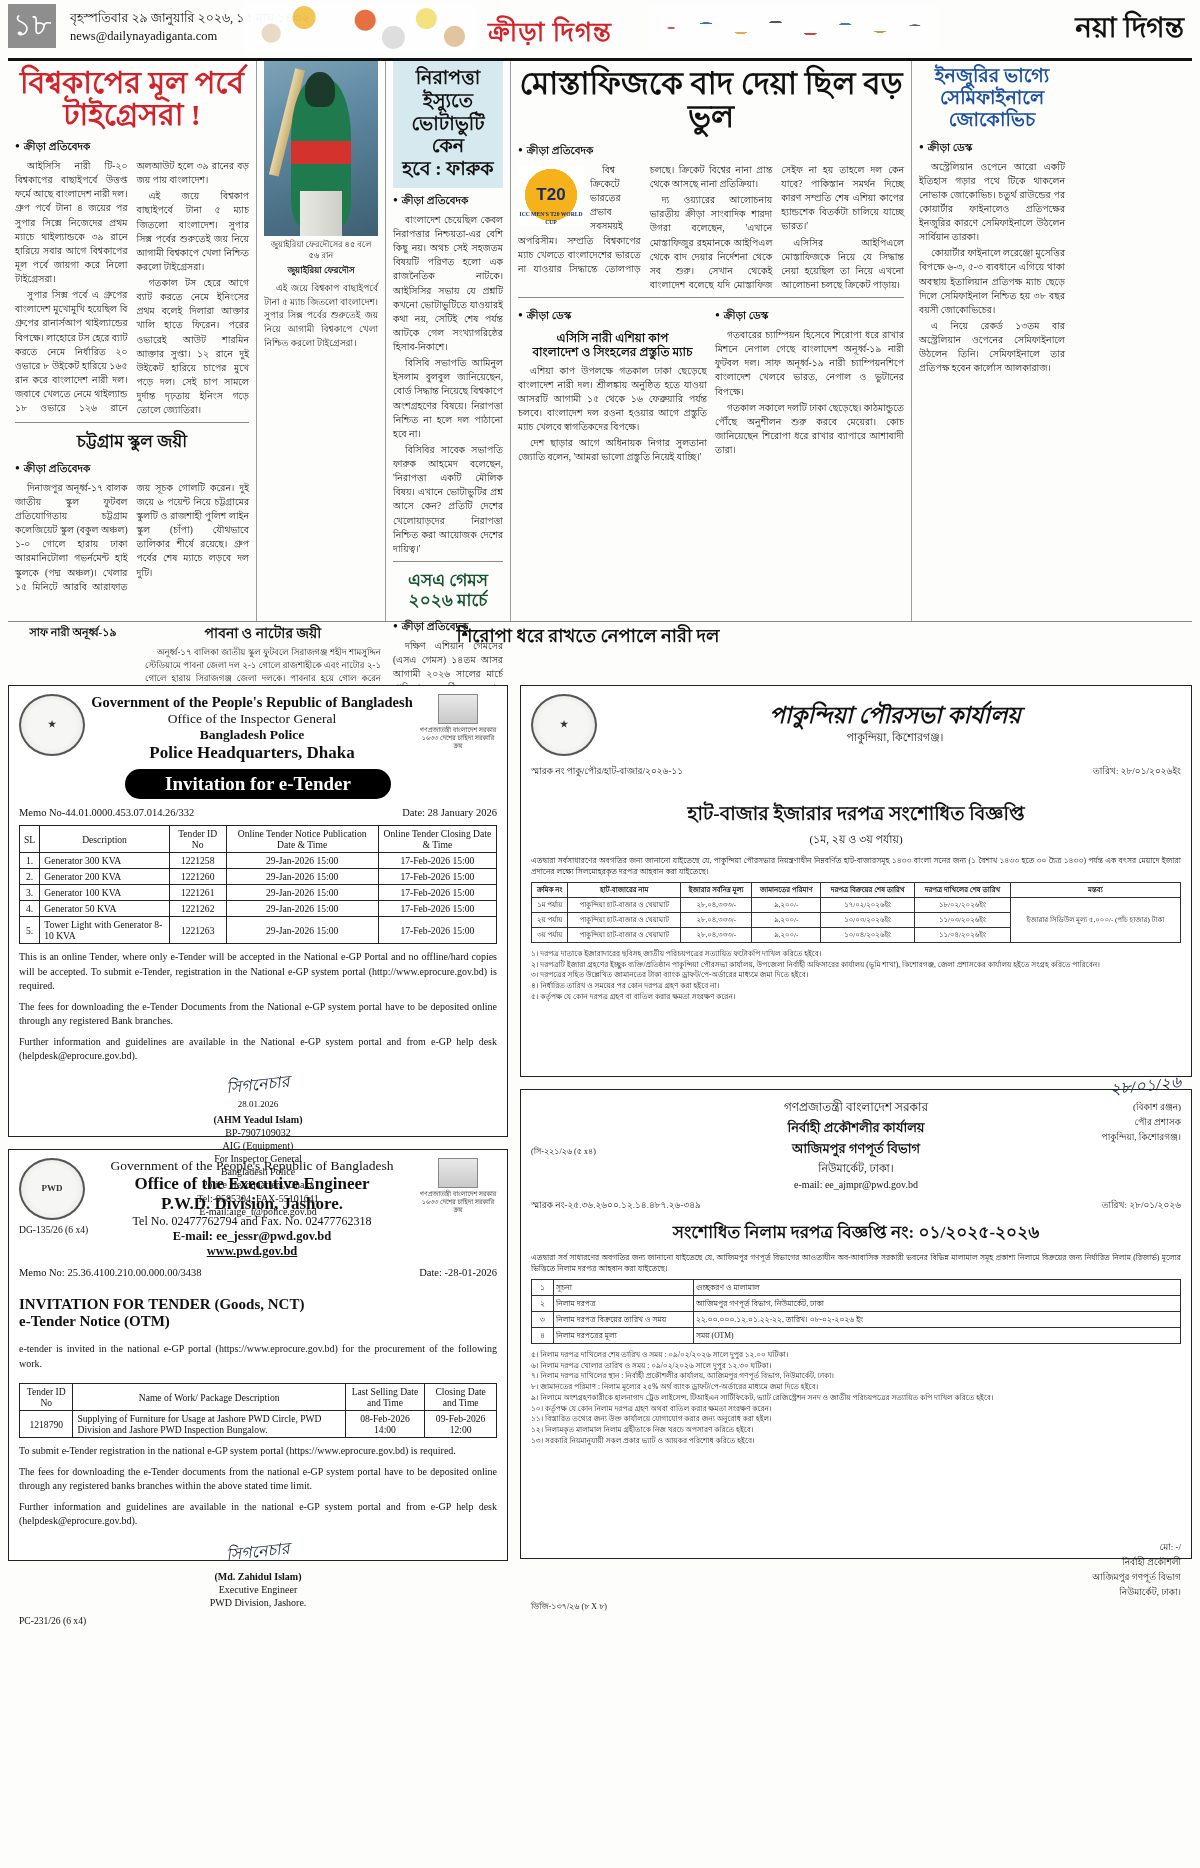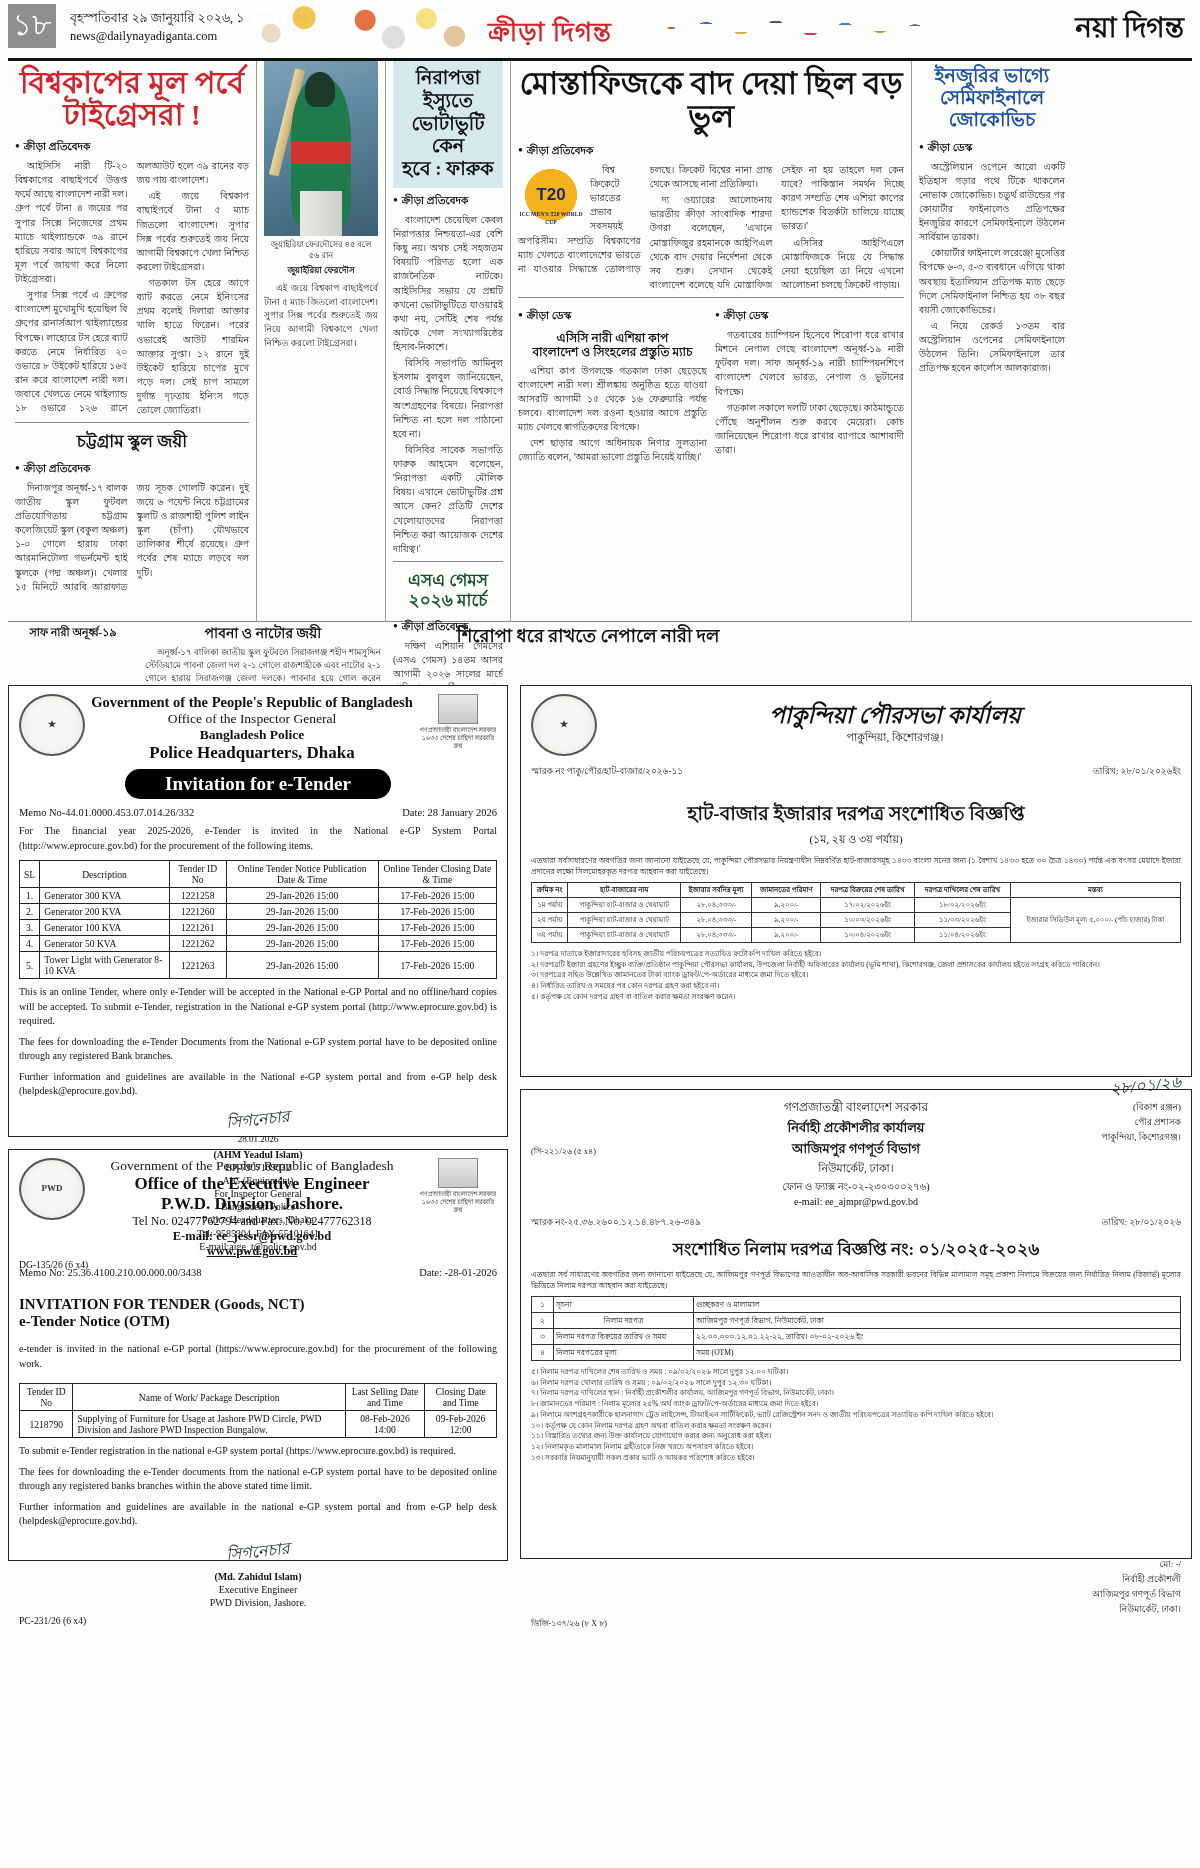--- a/index.html
+++ b/index.html
@@ -341,21 +341,20 @@
             <span>গণপ্রজাতন্ত্রী বাংলাদেশ সরকার ১৬৩৩ দেশের চাহিদা সরকারি ক্রয়</span>
           </div>
         </div>
         <div style="text-align:center">
           <span class="pill">Invitation for e-Tender</span>
         </div>
         <div class="ad-row">
           <span>Memo No-44.01.0000.453.07.014.26/332</span>
           <span>Date: 28 January 2026</span>
         </div>
-        <div class="ad-para">For The financial year 2025-2026, e-Tender is invited in the National e-GP System Portal (http://www.eprocure.gov.bd) for the procurement of the following items.</div>
         <table class="ad-table">
           <thead>
             <tr>
               <th>SL</th>
               <th>Description</th>
               <th>Tender ID No</th>
               <th>Online Tender Notice Publication Date &amp; Time</th>
               <th>Online Tender Closing Date &amp; Time</th>
             </tr>
           </thead>
@@ -555,39 +554,38 @@
         </div>
         <div style="font-size:8px">(সি-২২১/২৬ (৫ x৪)</div>
       </div>
 
       <div class="ad bn" style="height:470px; margin-top:12px;">
         <div style="text-align:center;">
           <div style="font-size:12px">গণপ্রজাতন্ত্রী বাংলাদেশ সরকার</div>
           <div style="font-size:13px; font-weight:bold">নির্বাহী প্রকৌশলীর কার্যালয়</div>
           <div style="font-size:13px; font-weight:bold">আজিমপুর গণপূর্ত বিভাগ</div>
           <div style="font-size:11px">নিউমার্কেট, ঢাকা।</div>
-          <div style="font-size:10px">ফোন ও ফ্যাক্স নং-০২-২৩০৩০০২৭৬)</div>
           <div style="font-size:10px">e-mail: ee_ajmpr@pwd.gov.bd</div>
         </div>
         <div class="ad-row" style="font-size:9px">
           <span>স্মারক নং-২৫.৩৬.২৬০০.১২.১৪.৪৮৭.২৬-৩৪৯</span>
           <span>তারিখ: ২৮/০১/২০২৬</span>
         </div>
         <div class="bnad-h2" style="font-size:17px; margin-top:6px;">সংশোধিত নিলাম দরপত্র বিজ্ঞপ্তি নং: ০১/২০২৫-২০২৬</div>
         <div class="bn-small" style="margin-top:5px">এতদ্বারা সর্ব সাধারণের অবগতির জন্য জানানো যাইতেছে যে, আজিমপুর গণপূর্ত বিভাগের আওতাধীন অব-আবাসিক সরকারী ভবনের বিভিন্ন মালামাল সমূহ প্রকাশ্য নিলামে বিক্রয়ের জন্য নির্ধারিত নিলাম (রিজার্ভ) মূল্যের ভিত্তিতে নিলাম দরপত্র আহবান করা যাইতেছে।</div>
         <table class="bn-table" style="font-size:7.6px">
           <tbody>
             <tr>
               <td style="width:22px">১</td>
               <td style="width:140px; text-align:left">সূচনা</td>
               <td style="text-align:left">গুচ্ছকরণ ও মালামাল</td>
             </tr>
             <tr>
               <td>২</td>
-              <td style="text-align:center">নিলাম দরপত্র</td>
+              <td style="text-align:left">নিলাম দরপত্র</td>
               <td style="text-align:left">আজিমপুর গণপূর্ত বিভাগ, নিউমার্কেট, ঢাকা</td>
             </tr>
             <tr>
               <td>৩</td>
               <td style="text-align:left">নিলাম দরপত্র বিক্রয়ের তারিখ ও সময়</td>
               <td style="text-align:left">২২.০০.০০০.১২.০১.২২-২২, তারিখ। ০৮-০২-২০২৬ ইং</td>
             </tr>
             <tr>
               <td>৪</td>
               <td style="text-align:left">নিলাম দরপত্রের মূল্য</td>

